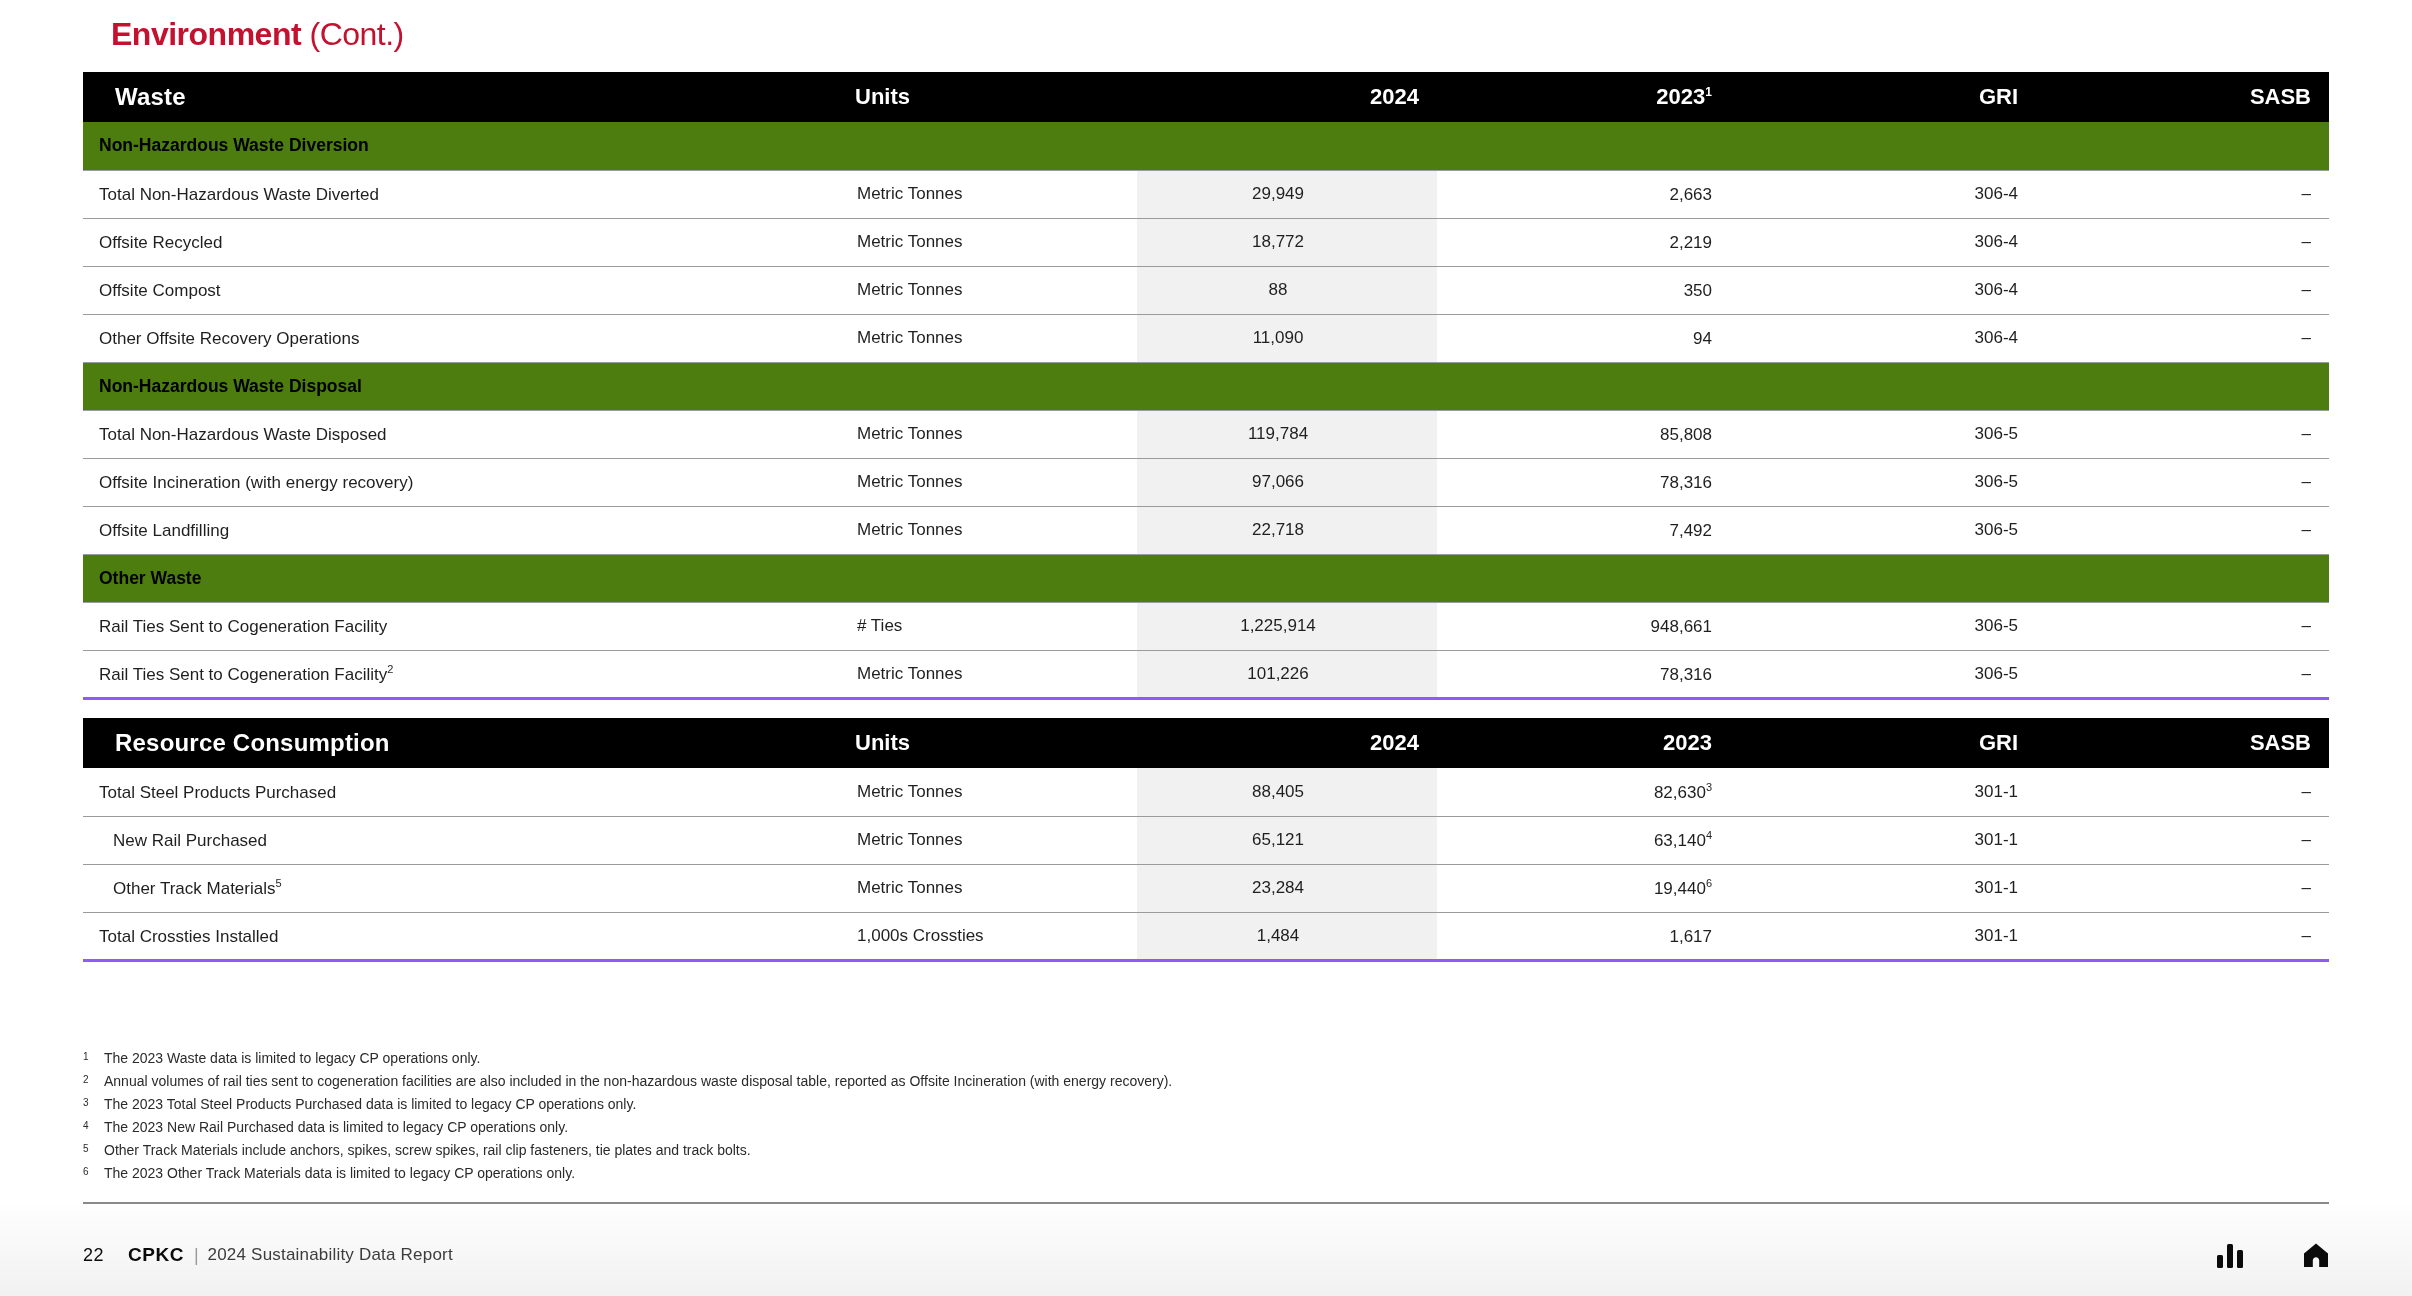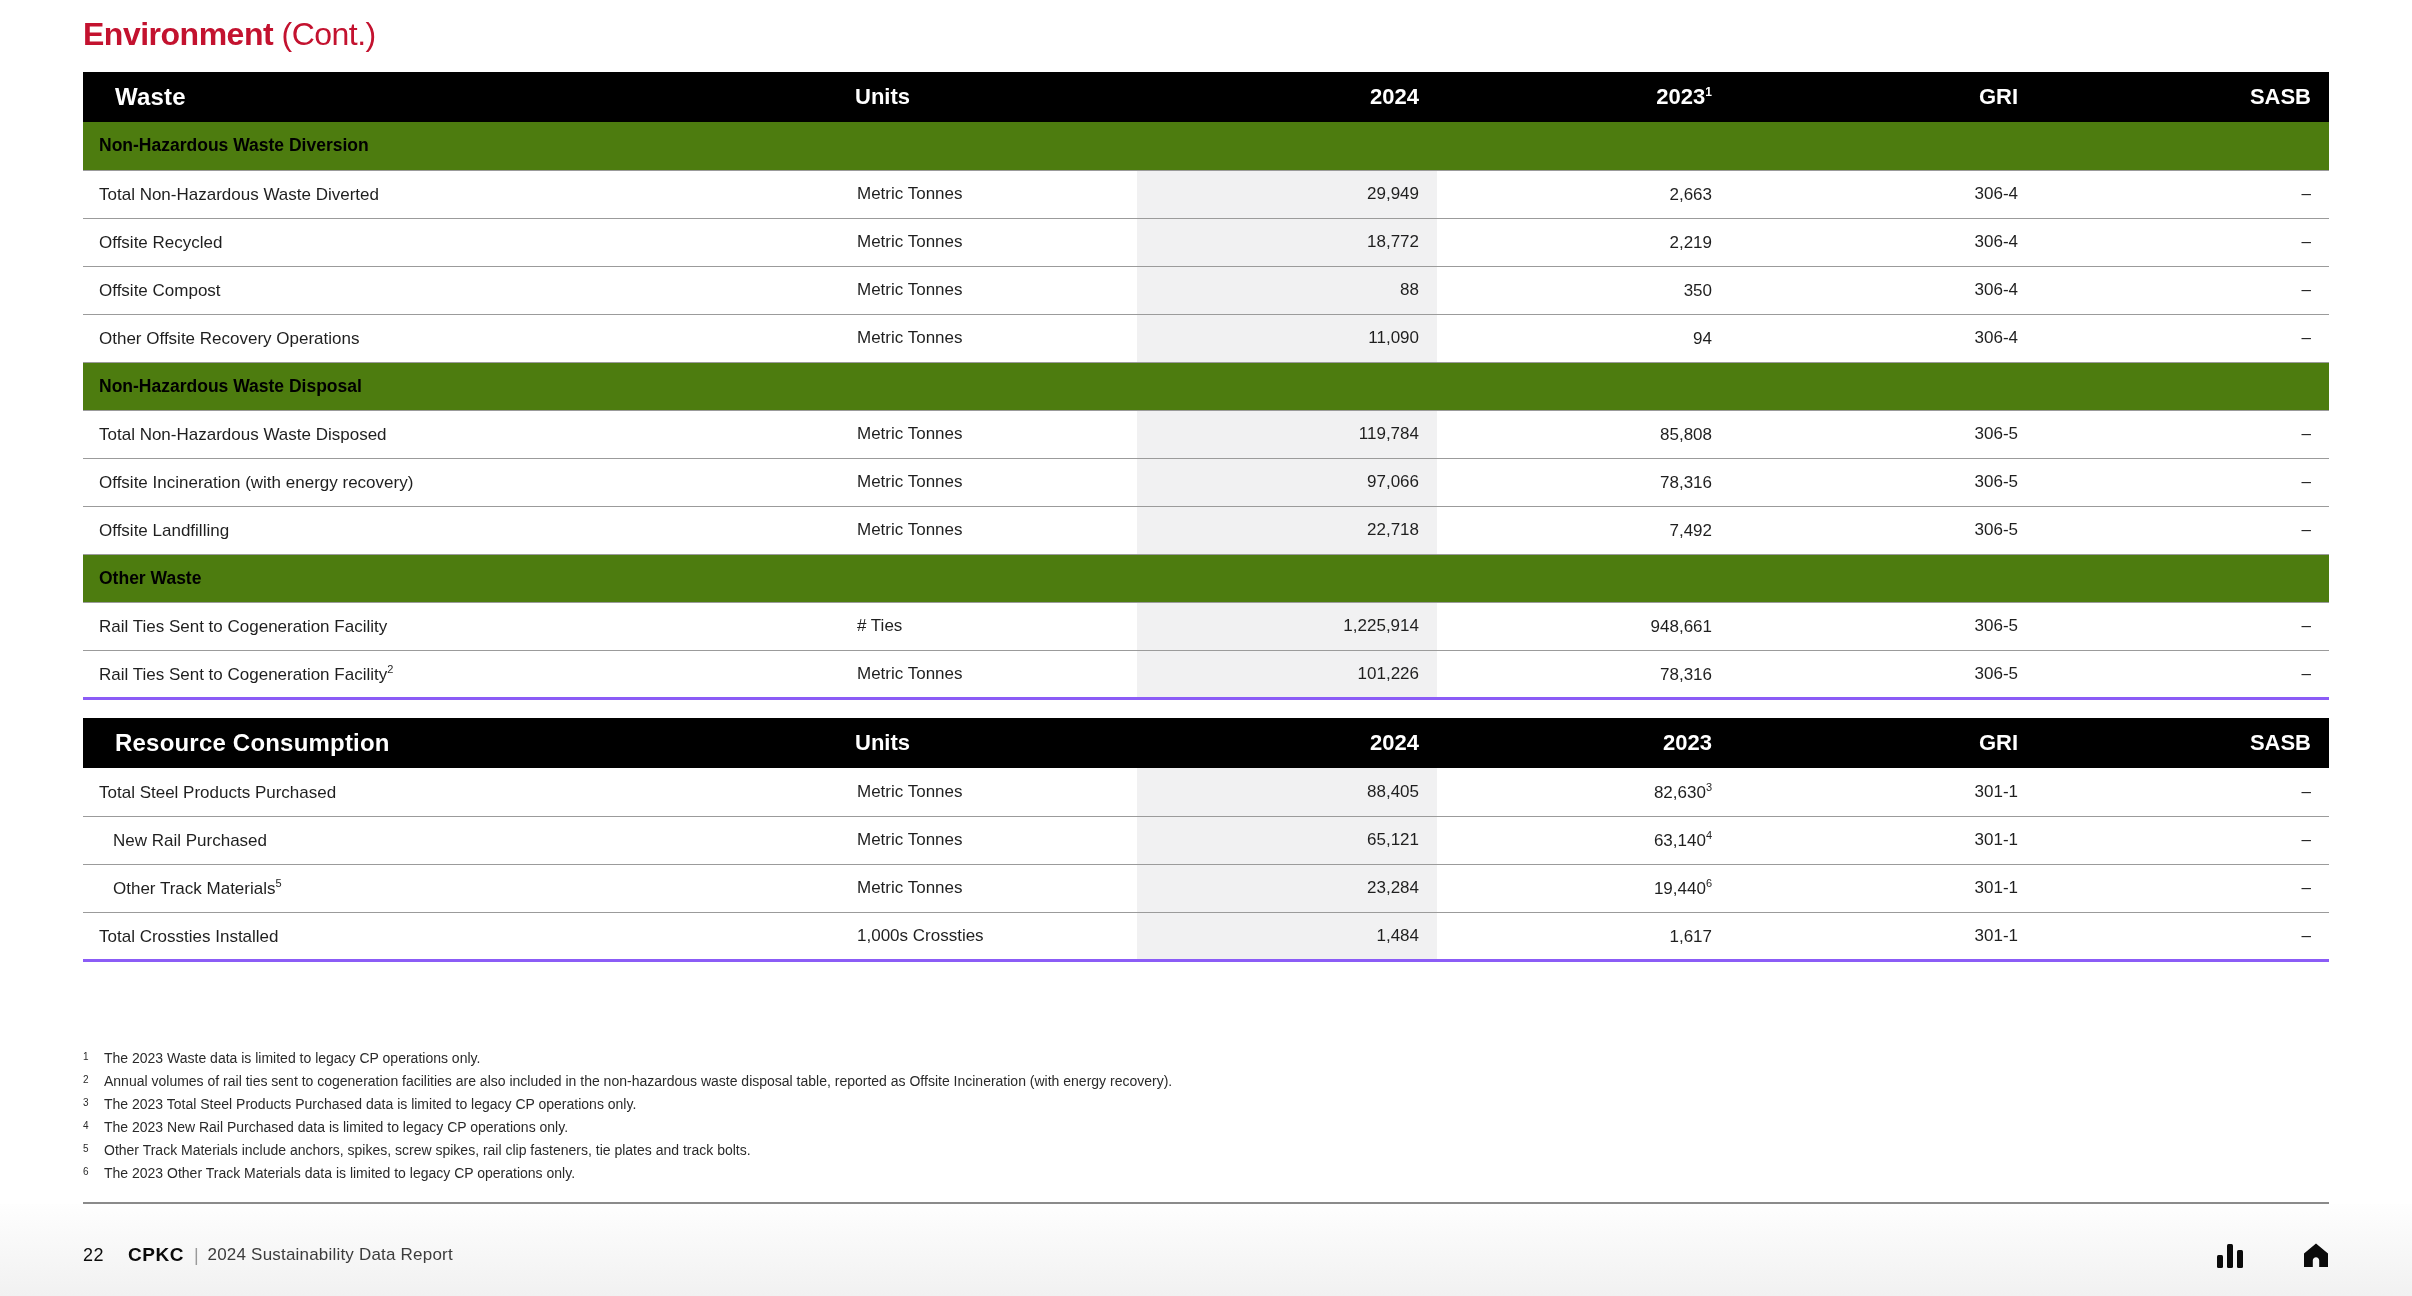--- a/index.html
+++ b/index.html
@@ -1,21 +1,21 @@
 <!DOCTYPE html>
 <html><head>
 <meta charset="utf-8">
 <style>
   html,body{margin:0;padding:0;background:#ffffff;}
   .page{
     position:relative;width:2412px;height:1296px;background:#ffffff;overflow:hidden;
     font-family:"Liberation Sans","DejaVu Sans",sans-serif;color:#1f1f1f;
   }
   .title{position:absolute;left:83px;top:16px;font-size:32px;letter-spacing:-0.5px;color:#C3122F;white-space:nowrap;}
-  .title .main{font-weight:bold;}
+  .title .main{font-weight:bold;margin-left:28px;}
   .title .cont{font-weight:normal;}
 
   .tbl-wrap{position:absolute;left:83px;width:2246px;}
   .tbl-wrap.waste{top:72px;}
   .tbl-wrap.resource{top:718px;}
   table{border-collapse:collapse;table-layout:fixed;width:2246px;}
   td,th{padding:0;vertical-align:middle;font-weight:normal;text-align:left;overflow:hidden;white-space:nowrap;}
 
   tr.head-row{background:#000000;color:#ffffff;height:50px;}
   tr.head-row .h1{font-size:24px;font-weight:bold;padding-left:32px;letter-spacing:0.2px;}
@@ -24,21 +24,21 @@
   tr.head-row sup{font-size:12px;}
 
   tr.section-row{background:#4d7c0f;height:48px;}
   tr.section-row td{font-size:17.5px;font-weight:bold;color:#000;padding-left:16px;border-bottom:1px solid #9b9b9b;}
 
   tr.data-row{background:#ffffff;height:48px;}
   tr.data-row td{font-size:17px;color:#1f1f1f;border-bottom:1px solid #9b9b9b;}
   td.c1{padding-left:16px;}
   td.c1.indent{padding-left:30px;}
   td.c2{padding-left:2px;}
-  td.c3{background:#F1F1F2;text-align:right;padding-right:18px;}
+  td.c3{background:#F1F1F2;text-align:center;padding-right:18px;}
   td.c4,td.c5,td.c6{text-align:right;padding-right:18px;}
   tr.data-row sup{font-size:11px;}
   tr.last td{border-bottom:3px solid #8b5cf6;}
 
   .footnotes{position:absolute;left:83px;top:1050px;width:2000px;}
   .footnote{display:flex;align-items:flex-start;height:23px;font-size:14px;color:#2a2a2a;}
   .fn-num{font-size:10px;width:21px;flex:0 0 21px;padding-top:1px;}
   .fn-text{white-space:nowrap;}
 
   .footer-rule{position:absolute;left:83px;top:1202px;width:2246px;height:2px;background:#8a8a8a;}

